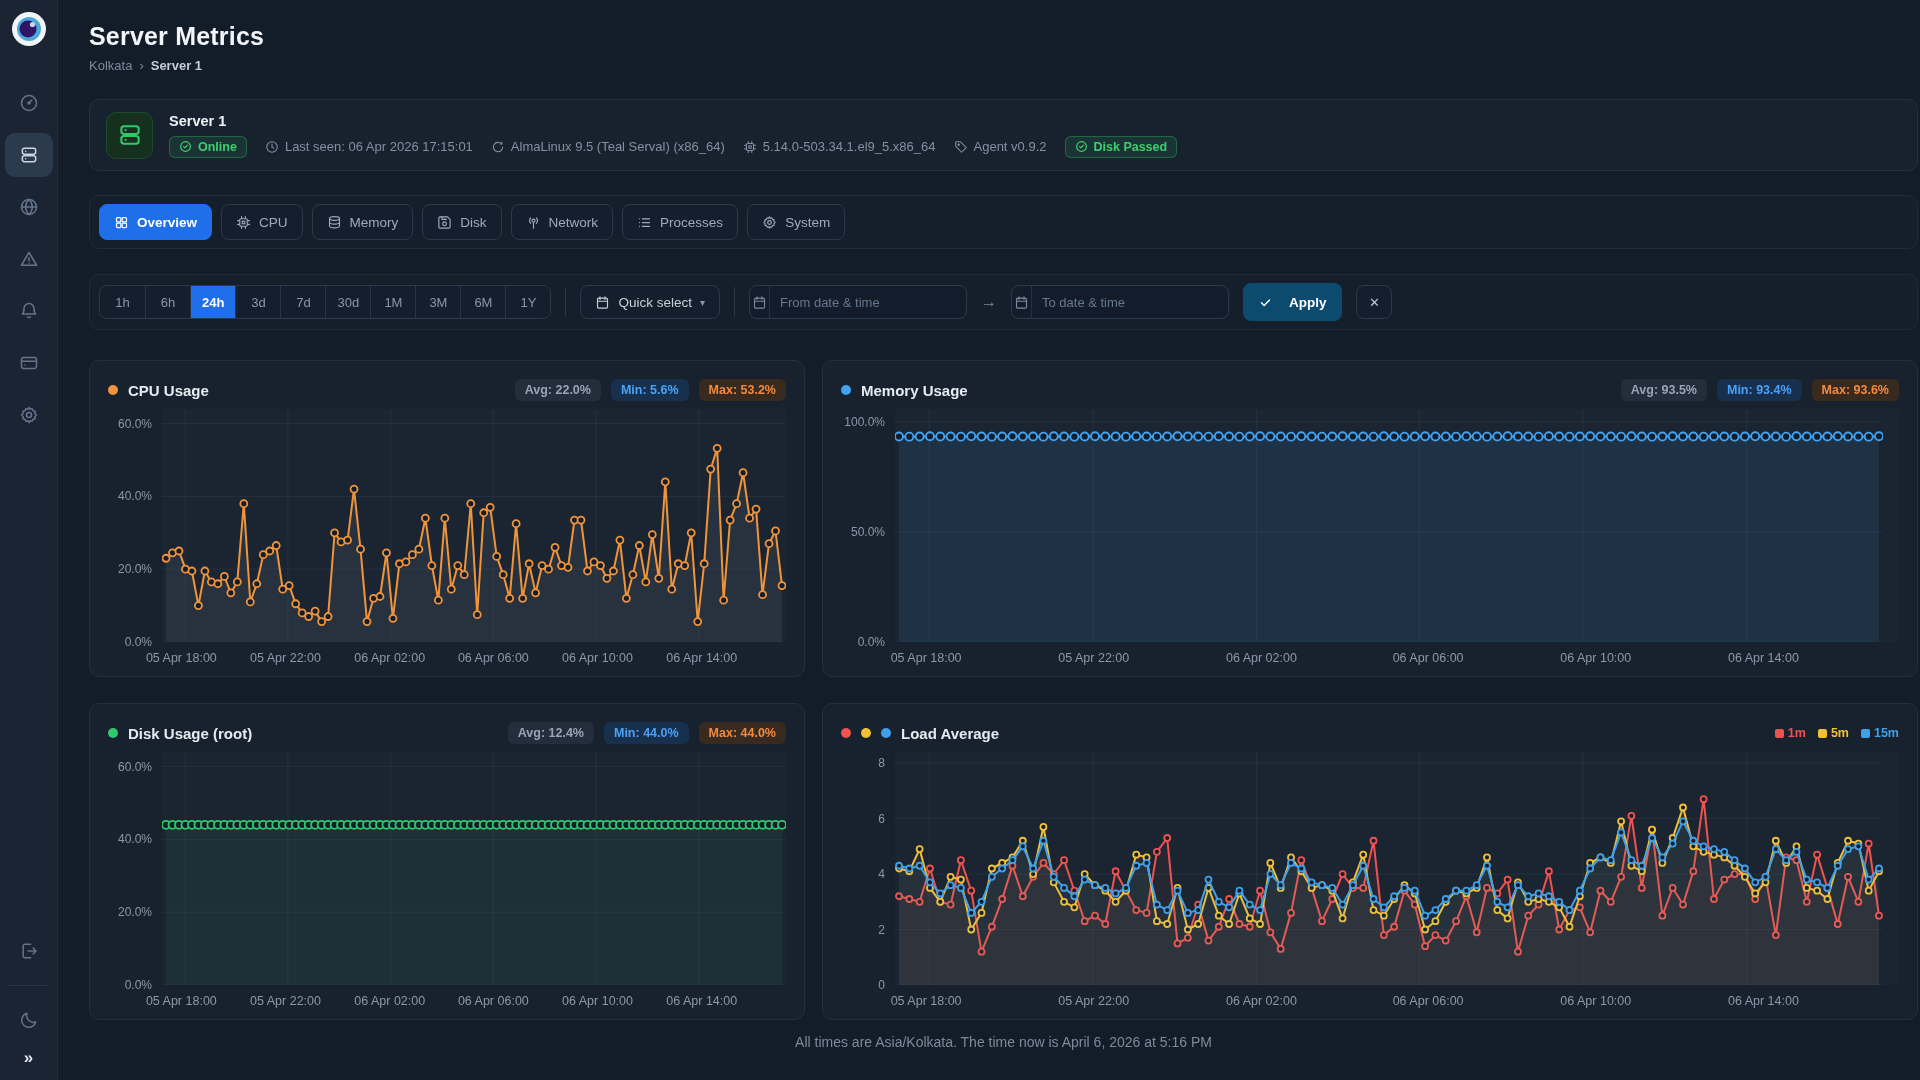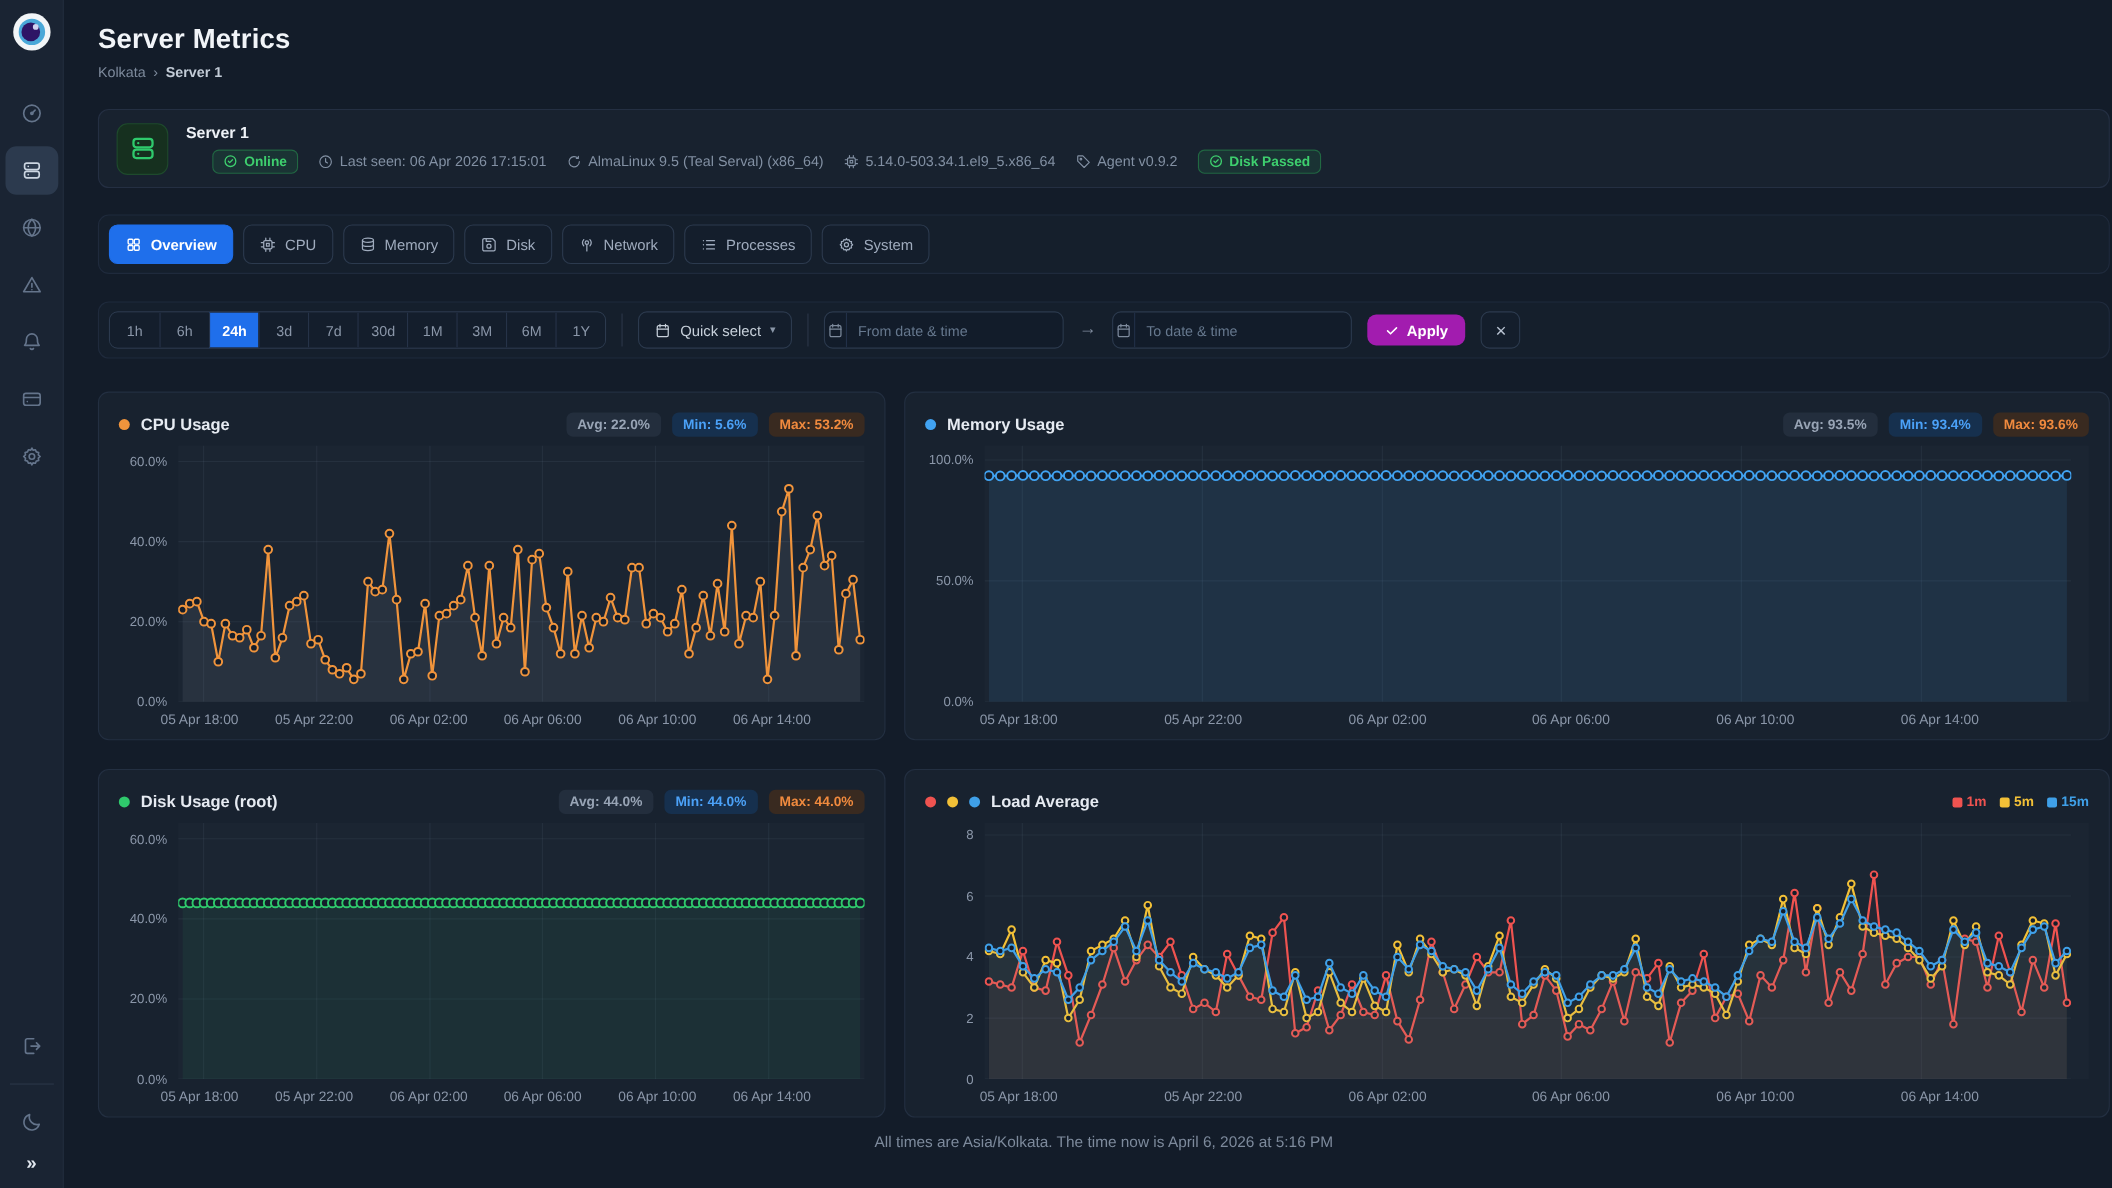--- a/index.html
+++ b/index.html
@@ -21,21 +21,21 @@
   .page-title { font-size:25px; font-weight:bold; color:#f1f4f8; letter-spacing:.2px; }
   .breadcrumb { margin-top:7px; font-size:13px; color:#7d8a9c; display:flex; gap:7px; align-items:center; }
   .breadcrumb .current { color:#c3ccd7; font-weight:bold; }
   .crumb-link { cursor:pointer; }
 
   
   .server-card { margin-top:26px; background:#18222f; border:1px solid #242f42; border-radius:10px; padding:12px 16px; display:flex; align-items:center; gap:16px; height:72px; }
   .server-icon-box { width:47px; height:47px; border-radius:10px; background:#16301f; border:1px solid #1e4a2c; display:flex; align-items:center; justify-content:center; color:#2fc96c; }
   .server-meta { display:flex; flex-direction:column; gap:7px; }
   .server-name { font-size:14.5px; font-weight:bold; color:#eef2f7; }
-  .meta-row { display:flex; align-items:center; gap:18px;margin-left:24px; }
+  .meta-row { display:flex; align-items:center; gap:18px; }
   .pill-online, .pill-disk { display:inline-flex; align-items:center; gap:6px; font-size:12.5px; font-weight:bold; color:#3ecf6e; background:rgba(46,204,94,.10); border:1px solid rgba(46,204,94,.35); border-radius:6px; padding:3px 9px; }
   .info-item { display:inline-flex; align-items:center; gap:6px; font-size:13px; color:#8290a3; }
   .info-item svg { flex-shrink:0; }
 
   
   .panel { margin-top:24px; background:#151f2c; border:1px solid #1f2a3c; border-radius:10px; padding:8px 9px; display:flex; align-items:center; }
   .tabs { gap:9px; }
   .tab { display:inline-flex; align-items:center; gap:8px; height:36px; padding:0 14px; border-radius:8px; font-size:13.5px; color:#9fabbd; background:#141e2c; border:1px solid #2c3a4e; cursor:pointer; }
   .tab.active { background:#1f6feb; border-color:#1f6feb; color:#fff; font-weight:bold; }
 
@@ -46,21 +46,21 @@
   .range-btn:first-child { border-left:none; }
   .range-btn.active { background:#1f6feb; color:#fff; font-weight:bold; }
   .vdiv { width:1px; height:30px; background:#2b3648; }
   .quick-btn { display:inline-flex; align-items:center; gap:8px; height:34px; padding:0 14px; border-radius:8px; background:#141e2c; border:1px solid #2c3a4e; color:#c7d0da; font-size:13.5px; cursor:pointer; }
   .caret { font-size:10px; color:#8a96a8; }
   .date-input { display:inline-flex; align-items:center; height:34px; width:218px; background:#121c2a; border:1px solid #2c3a4e; border-radius:8px; overflow:hidden; }
   .date-input .cal { width:34px; height:100%; display:flex; align-items:center; justify-content:center; color:#7d8a9c; border-right:1px solid #223048; background:#18commande2330; }
   .date-input input { flex:1; background:transparent; border:none; outline:none; color:#c7d0da; font-size:13px; padding:0 10px; font-family:inherit; }
   .date-input input::placeholder { color:#66788e; }
   .arrow { color:#7d8a9c; font-size:16px; }
-  .apply-btn { display:inline-flex; align-items:center; gap:7px; height:28px; padding:0 16px; background:#a21caf; color:#fff; border:none; border-radius:8px; font-size:13.5px; font-weight:bold; font-family:inherit; cursor:pointer; }
+  .apply-btn { display:inline-flex; align-items:center; gap:17px; height:38px; padding:0 16px; background:#0c4a6e; color:#fff; border:none; border-radius:8px; font-size:13.5px; font-weight:bold; font-family:inherit; cursor:pointer; }
   .close-btn { width:36px; height:34px; background:#141e2c; border:1px solid #2c3a4e; border-radius:8px; color:#b9c3d2; font-size:13px; cursor:pointer; }
 
   
   .charts { margin-top:30px; display:grid; grid-template-columns:716px 1fr; gap:26px 17px; }
   .chart-card { background:#18222f; border:1px solid #232f41; border-radius:10px; padding:12px 18px 8px; height:317px; display:flex; flex-direction:column; }
   .chart-head { display:flex; align-items:center; gap:10px; height:34px; flex-shrink:0; }
   .dot { width:10px; height:10px; border-radius:50%; }
   .chart-title { font-size:15px; font-weight:bold; color:#e6ebf2; margin-right:auto; }
   .stat-pill { font-size:12.5px; font-weight:bold; border-radius:6px; padding:4px 10px; }
   .stat-avg { background:#232e3d; color:#98a4b5; }
@@ -603,21 +603,21 @@
             <span class="xtick" style="left: 69.8%;">06 Apr 10:00</span>
             <span class="xtick" style="left: 86.5%;">06 Apr 14:00</span>
           </div>
       </div>
     </div>
 
     <div class="chart-card">
       <div class="chart-head">
         <span class="dot" style="background:#2fc96c"></span>
         <span class="chart-title">Disk Usage (root)</span>
-        <span class="stat-pill stat-avg">Avg: 44.0%</span>
+        <span class="stat-pill stat-avg">Avg: 12.4%</span>
         <span class="stat-pill stat-min">Min: 44.0%</span>
         <span class="stat-pill stat-max">Max: 44.0%</span>
       </div>
       <div class="chart-body">
         <div class="y-axis">
             <span class="ytick" style="bottom: 0%;">0.0%</span>
             <span class="ytick" style="bottom: 31.25%;">20.0%</span>
             <span class="ytick" style="bottom: 62.5%;">40.0%</span>
             <span class="ytick" style="bottom: 93.75%;">60.0%</span>
           </div>

